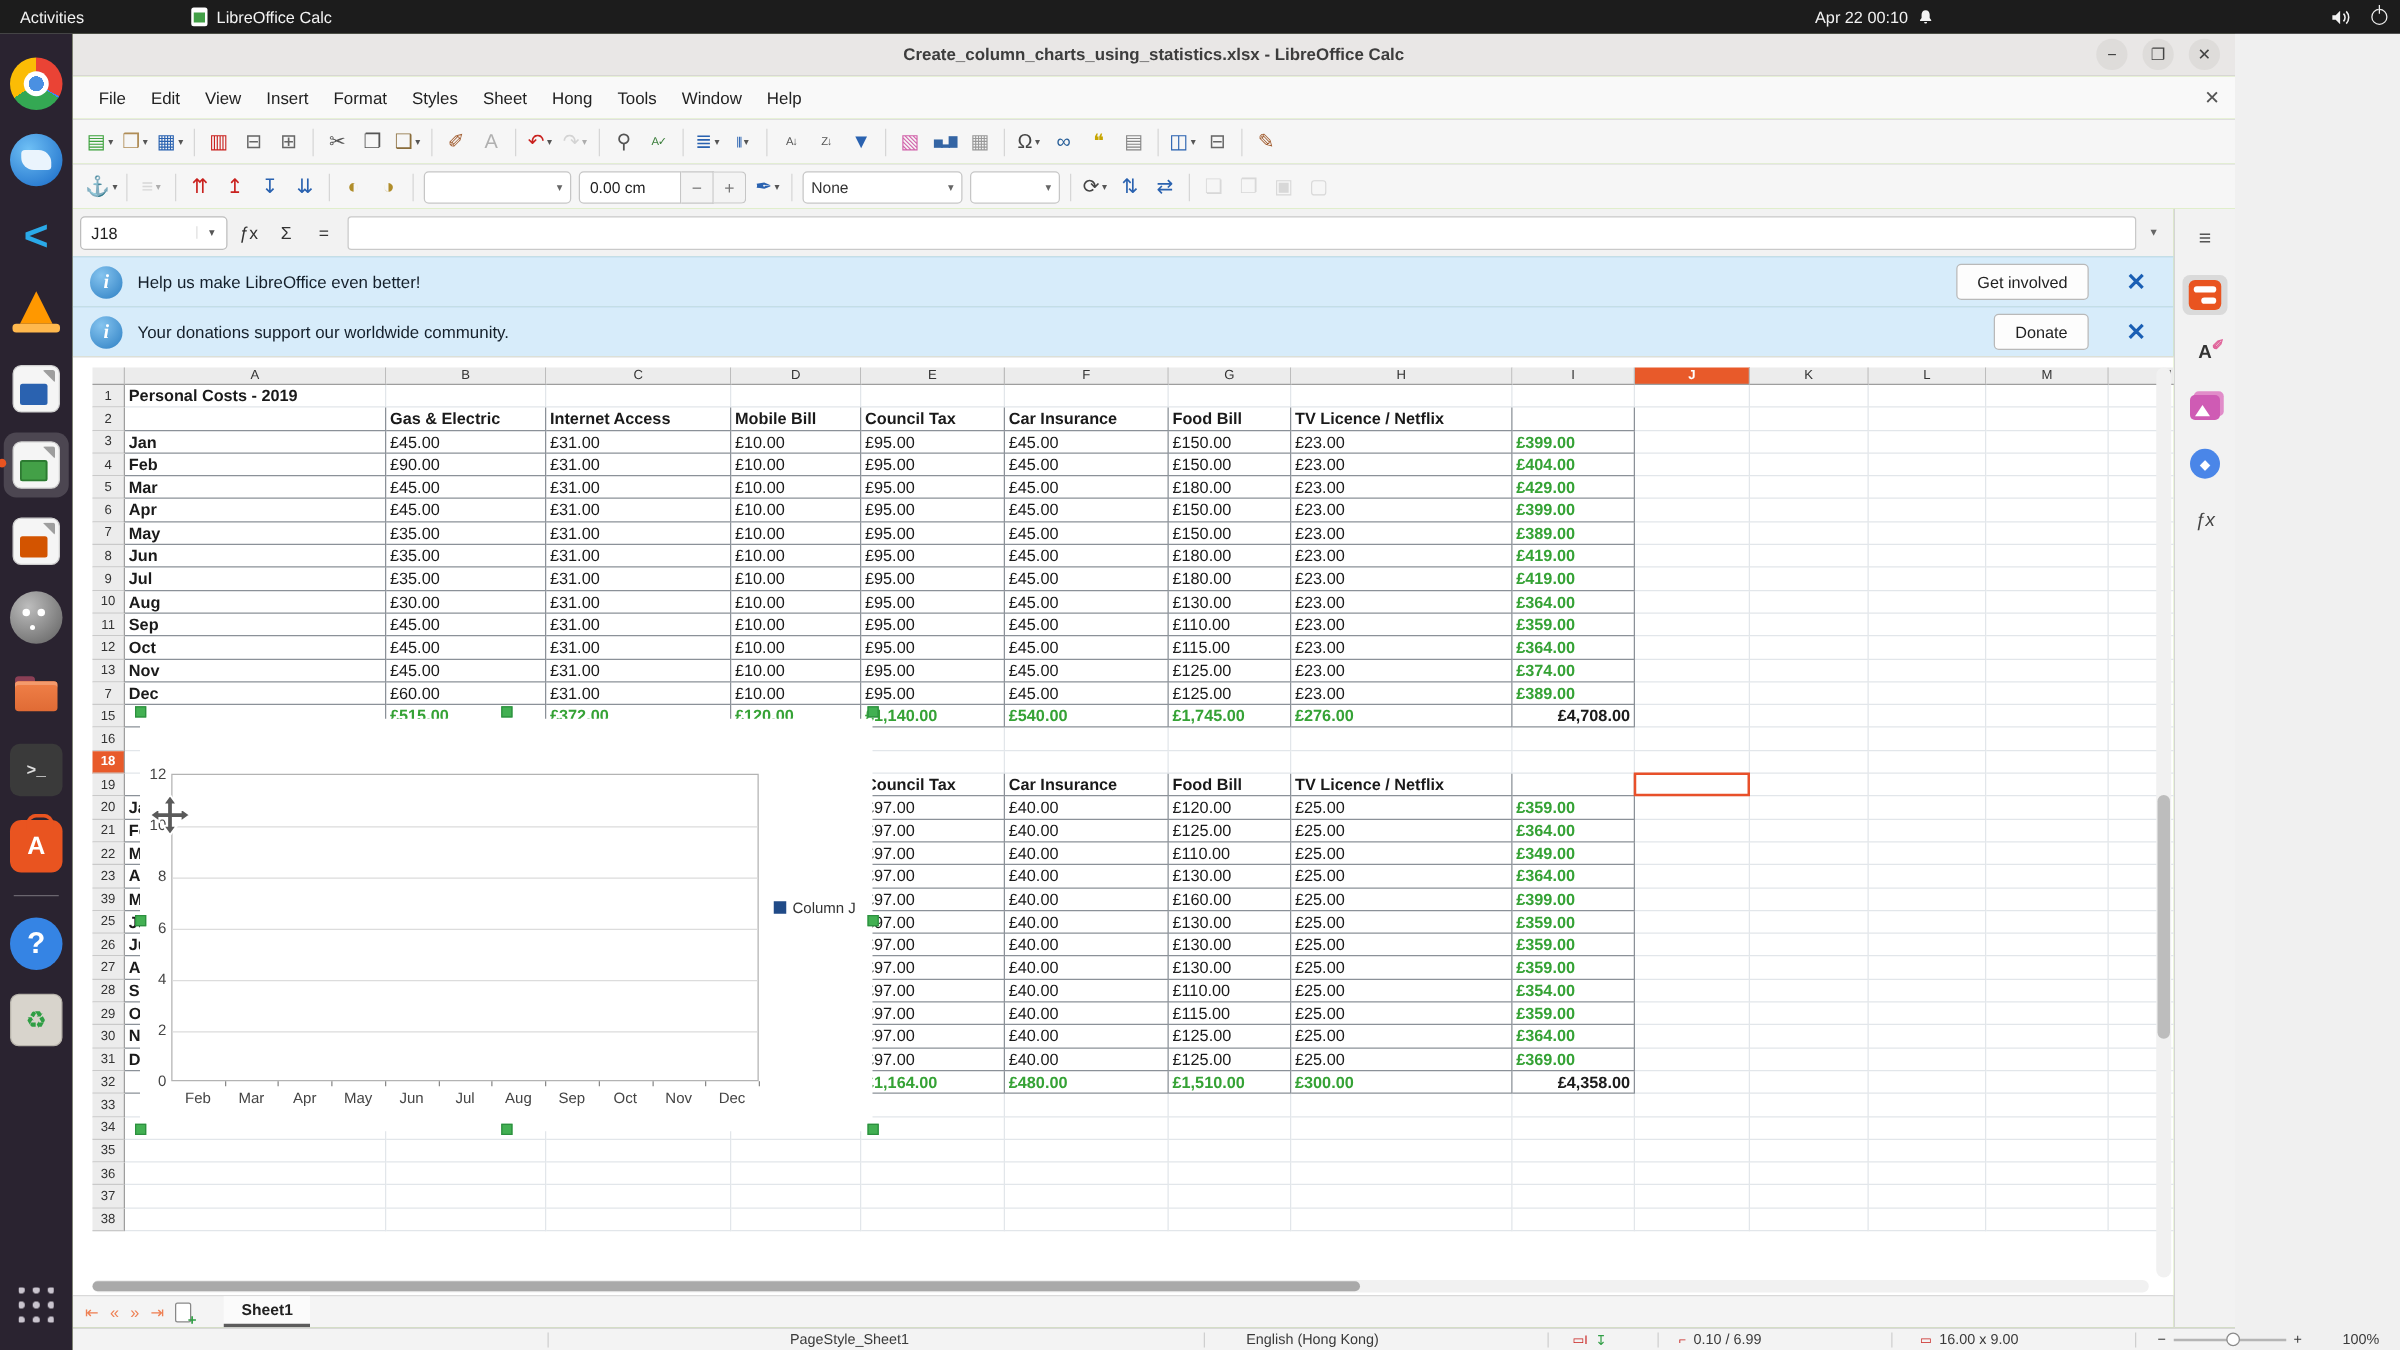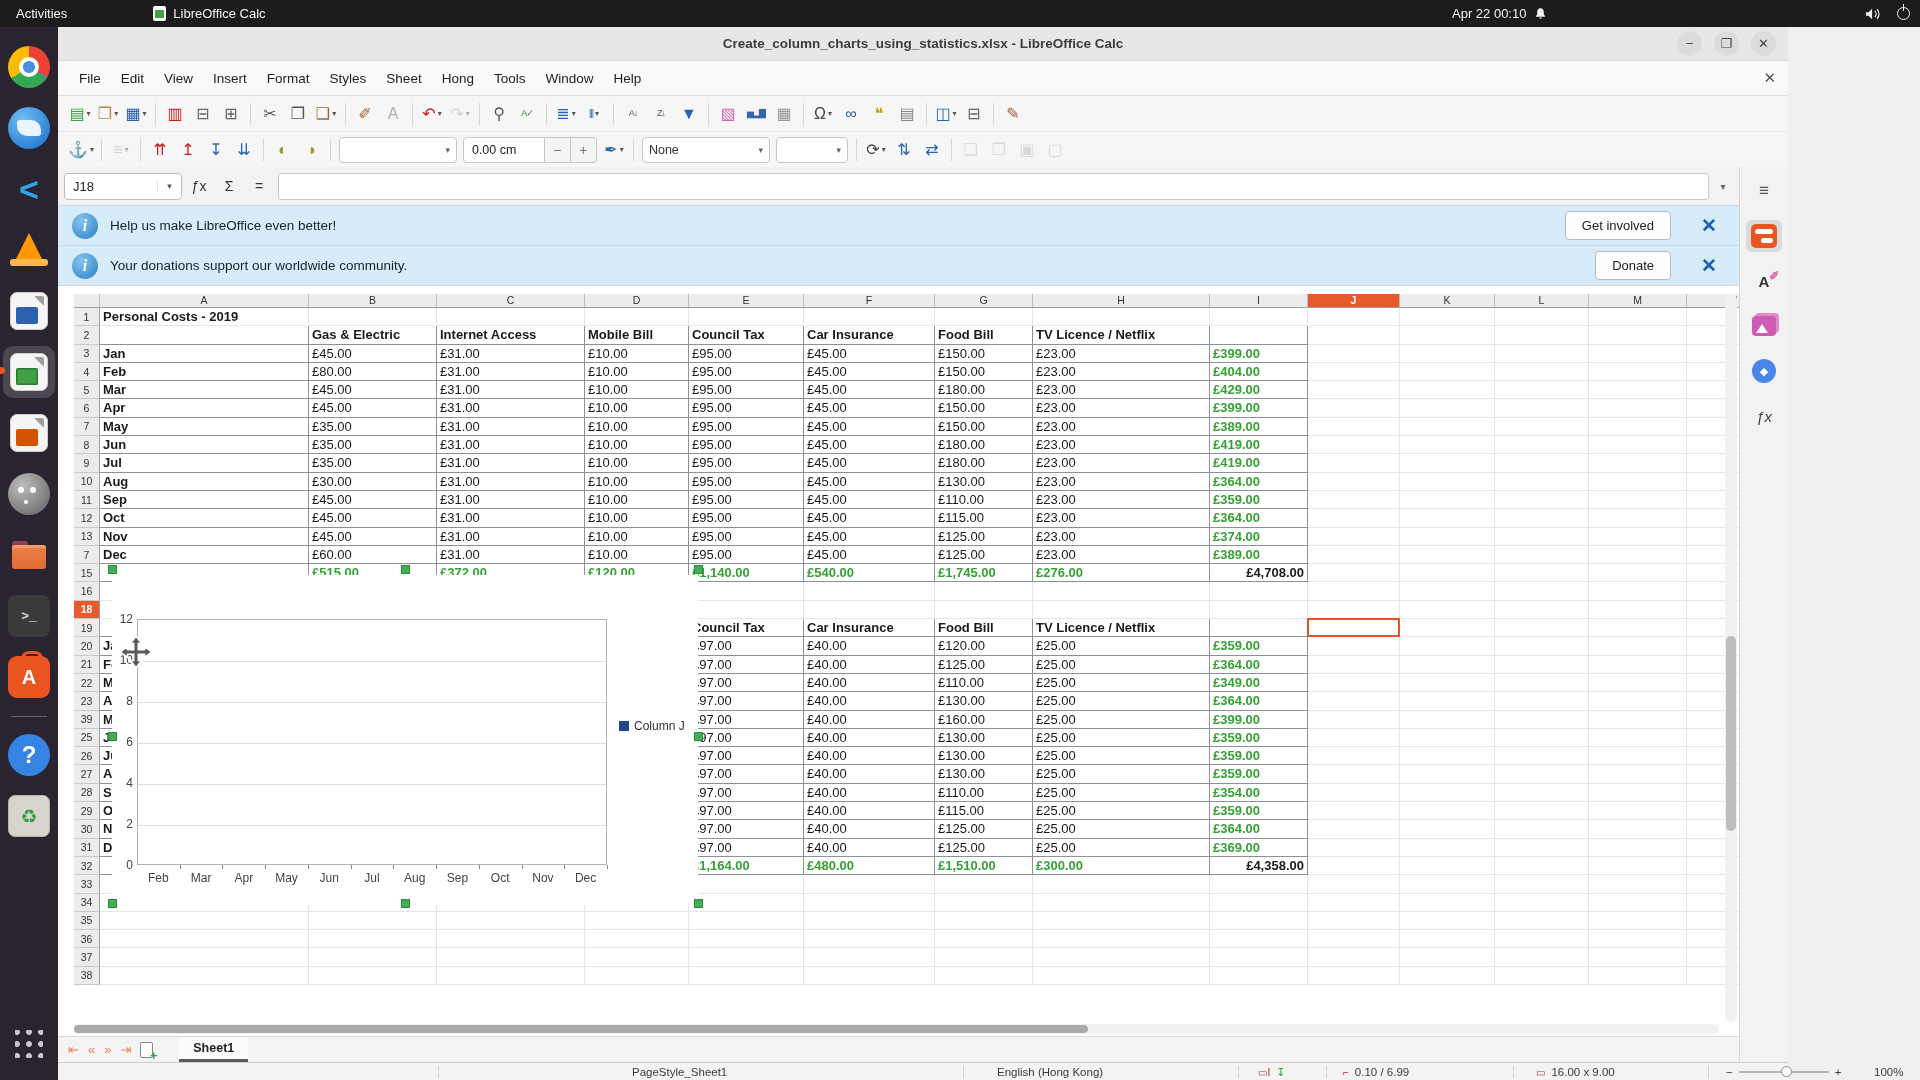--- a/index.html
+++ b/index.html
@@ -554,21 +554,21 @@
                 <div class="cell" style="width: 92px;"></div>
                 <div class="cell" style="width: 95px;"></div>
                 <div class="cell" style="width: 94px;"></div>
                 <div class="cell" style="width: 98px;"></div>
                 <div class="cell" style="width: 94px;"></div>
                 <div class="cell" style="width: 70px;"></div>
               </div>
               <div class="g-row">
                 <div class="rh">4</div>
                 <div class="cell brd b" style="width: 209px;">Feb</div>
-                <div class="cell brd" style="width: 128px;">£80.00</div>
+                <div class="cell brd" style="width: 128px;">£90.00</div>
                 <div class="cell brd" style="width: 148px;">£31.00</div>
                 <div class="cell brd" style="width: 104px;">£10.00</div>
                 <div class="cell brd" style="width: 115px;">£95.00</div>
                 <div class="cell brd" style="width: 131px;">£45.00</div>
                 <div class="cell brd" style="width: 98px;">£150.00</div>
                 <div class="cell brd" style="width: 177px;">£23.00</div>
                 <div class="cell brd green" style="width: 98px;">£404.00</div>
                 <div class="cell" style="width: 92px;"></div>
                 <div class="cell" style="width: 95px;"></div>
                 <div class="cell" style="width: 94px;"></div>

